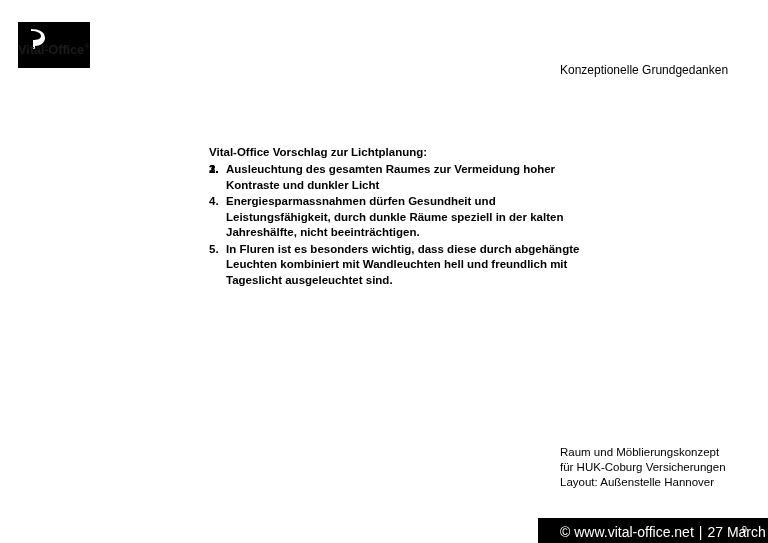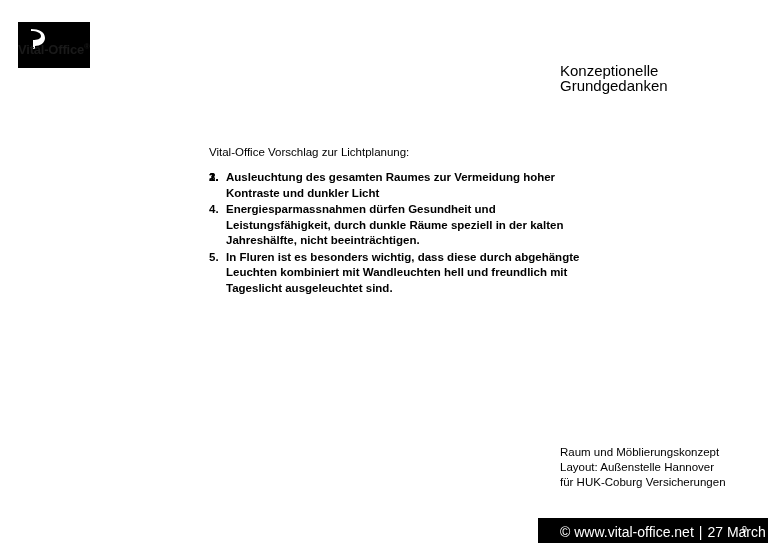--- a/index.html
+++ b/index.html
@@ -51,36 +51,36 @@
   .logo-text .reg {
     font-size: 8px;
     vertical-align: super;
   }
 
   
   .header {
     position: absolute;
     left: 560px;
     top: 63px;
-    font-size: 15px;
+    font-size: 12px;
     line-height: 15px;
     color: #000000;
   }
 
   
   .content {
     position: absolute;
     left: 209px;
     top: 146px;
     width: 380px;
   }
   .content-title {
     font-size: 11.5px;
-    font-weight: normal;
-    margin-bottom: 12px;
+    font-weight: bold;
+    margin-bottom: 4px;
   }
   ol.items {
     list-style: none;
     margin: 0;
     padding: 0;
     font-size: 11.5px;
     font-weight: bold;
     line-height: 15.5px;
   }
   ol.items li {
@@ -190,22 +190,22 @@
       </li>
       <li>
         <span class="num">5.</span>
         <span>In Fluren ist es besonders wichtig, dass diese durch abgehängte Leuchten kombiniert mit Wandleuchten hell und freundlich mit Tageslicht ausgeleuchtet sind.</span>
       </li>
     </ol>
   </div>
 
   <div class="footer-block">
     <div>Raum und Möblierungskonzept</div>
+    <div>für HUK-Coburg Versicherungen</div>
     <div>Layout: Außenstelle Hannover</div>
-    <div>für HUK-Coburg Versicherungen</div>
   </div>
 
   <div class="bottom-bar"></div>
   <div class="bottom-bar-white"></div>
   <div class="bar-divider"></div>
 
   <div class="bottom-meta">
     <span>©  www.vital-office.net</span><span class="sep">|</span><span>27 March 2017</span>
   </div>
   <div class="page-num">9</div>

